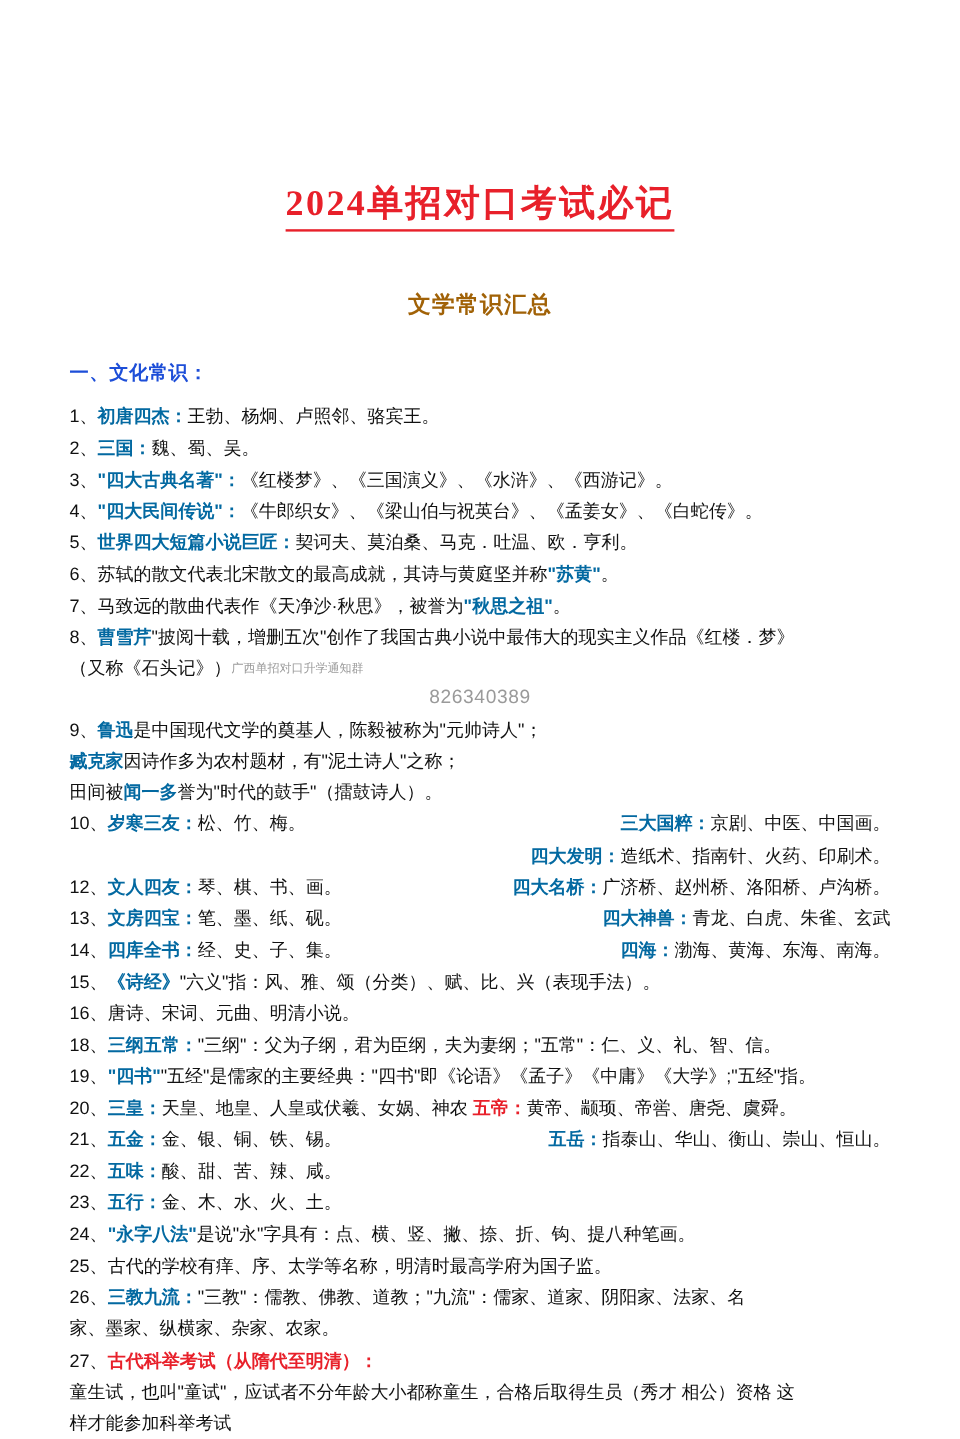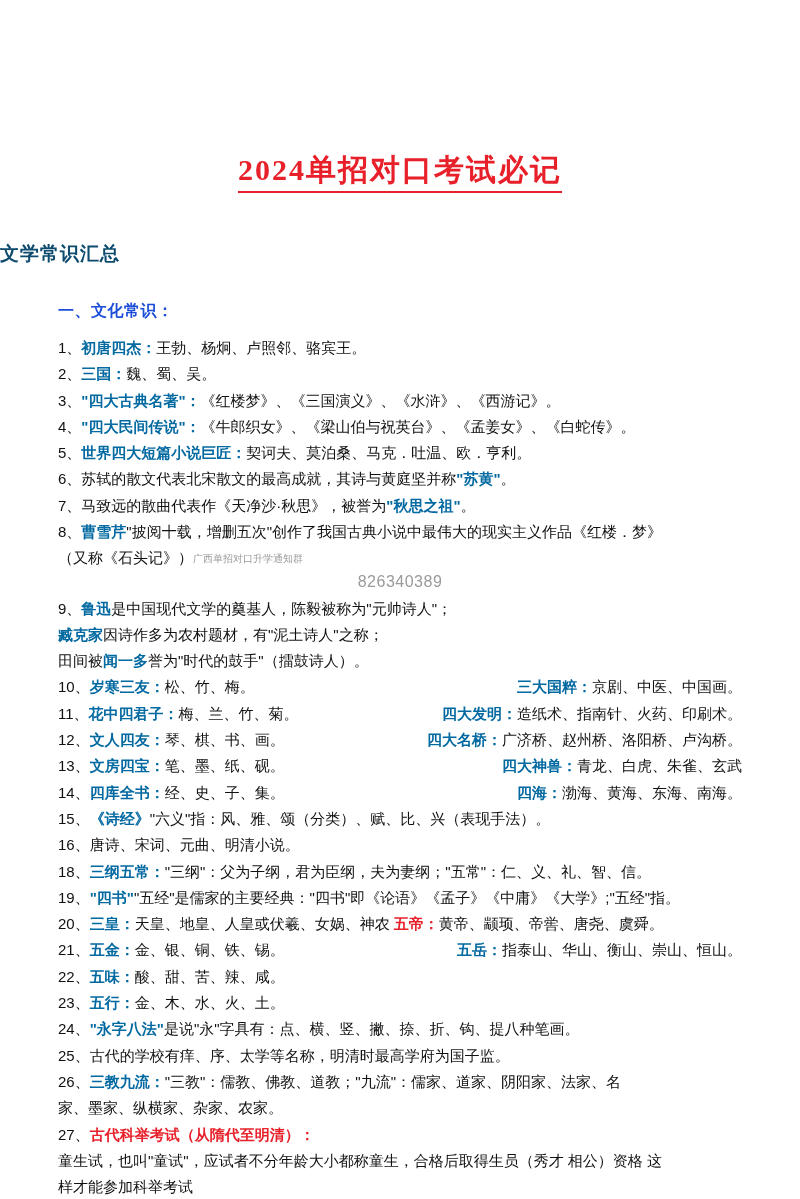--- a/index.html
+++ b/index.html
@@ -32,23 +32,24 @@
     font-weight: bold;
     font-size: 30px;
     letter-spacing: 2px;
     color: #e8202a;
     border-bottom: 2px solid #e8202a;
     padding-bottom: 3px;
     line-height: 1.2;
     margin-top: 48px;
   }
   .subtitle {
+    text-align: center;
     font-weight: bold;
     font-size: 19px;
-    color: #0c4a6e;
+    color: #a16207;
     margin-top: 48px;
     letter-spacing: 1px;
   }
   .section-head {
     font-weight: bold;
     font-size: 16px;
     color: #1d4ed8;
     margin: 34px 0 0 58px;
     letter-spacing: 0.5px;
   }
@@ -148,21 +149,20 @@
     <div class="line">
       <span class="k">田间被</span><span class="b">闻一多</span><span class="k">誉为"时代的鼓手"（擂鼓诗人）。</span>
     </div>
 
     <div class="two-col">
       <div class="c1"><span class="k">10、</span><span class="b">岁寒三友：</span><span class="k">松、竹、梅。</span></div>
       <div class="c2"><span class="b">三大国粹：</span><span class="k">京剧、中医、中国画。</span></div>
     </div>
 
     <div class="two-col">
-      <div class="c1"><span class="k">11、</span><span class="b">花中四君子：</span><span class="k">梅、兰、竹、菊。</span></div>
       <div class="c2"><span class="b">四大发明：</span><span class="k">造纸术、指南针、火药、印刷术。</span></div>
     </div>
 
     <div class="two-col">
       <div class="c1"><span class="k">12、</span><span class="b">文人四友：</span><span class="k">琴、棋、书、画。</span></div>
       <div class="c2"><span class="b">四大名桥：</span><span class="k">广济桥、赵州桥、洛阳桥、卢沟桥。</span></div>
     </div>
 
     <div class="two-col">
       <div class="c1"><span class="k">13、</span><span class="b">文房四宝：</span><span class="k">笔、墨、纸、砚。</span></div>

